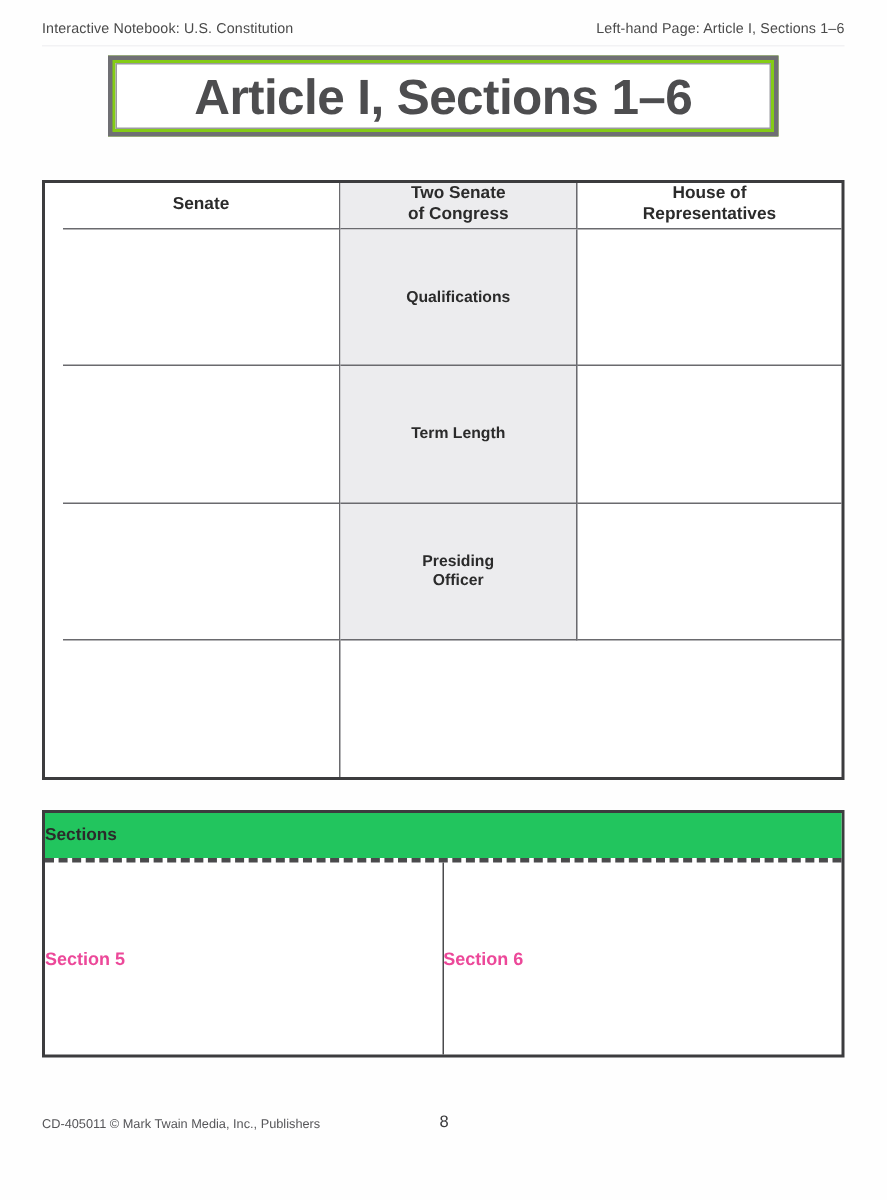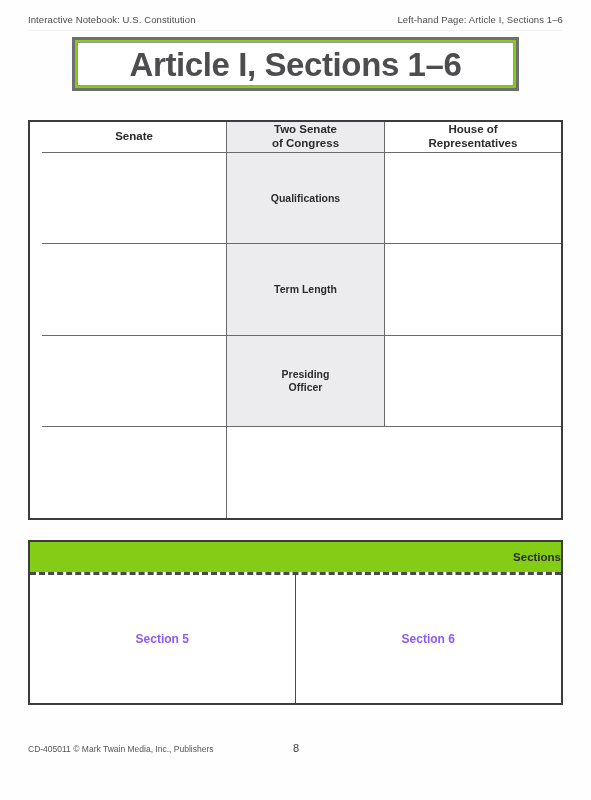--- a/index.html
+++ b/index.html
@@ -127,24 +127,24 @@
     width: 535px;
     height: 165px;
     border: 2.5px solid #3c3c3e;
     box-sizing: border-box;
     background: #ffffff;
   }
   .sections-head {
     position: absolute;
     left: 0; right: 0; top: 0;
     height: 30px;
-    background: #84cc16;
+    background: #22c55e;
     display: flex;
     align-items: center;
-    justify-content: flex-end;
+    justify-content: flex-start;
     font-size: 11.5px;
     font-weight: bold;
     color: #2b2b2b;
   }
   .cut-line {
     position: absolute;
     left: 0; right: 0;
     top: 30px;
     height: 0;
     border-top: 3px dashed #4a4a4c;
@@ -153,24 +153,24 @@
     position: absolute;
     left: 0; right: 0;
     top: 33px;
     bottom: 0;
     display: grid;
     grid-template-columns: 1fr 1fr;
   }
   .section-cell {
     display: flex;
     align-items: center;
-    justify-content: center;
+    justify-content: flex-start;
     font-size: 12px;
     font-weight: bold;
-    color: #8b5cf6;
+    color: #ec4899;
     box-sizing: border-box;
   }
   .section-cell.divider { border-right: 1.5px solid #4a4a4c; }
 
   
   .footer {
     position: absolute;
     left: 28px;
     top: 744px;
     width: 535px;

